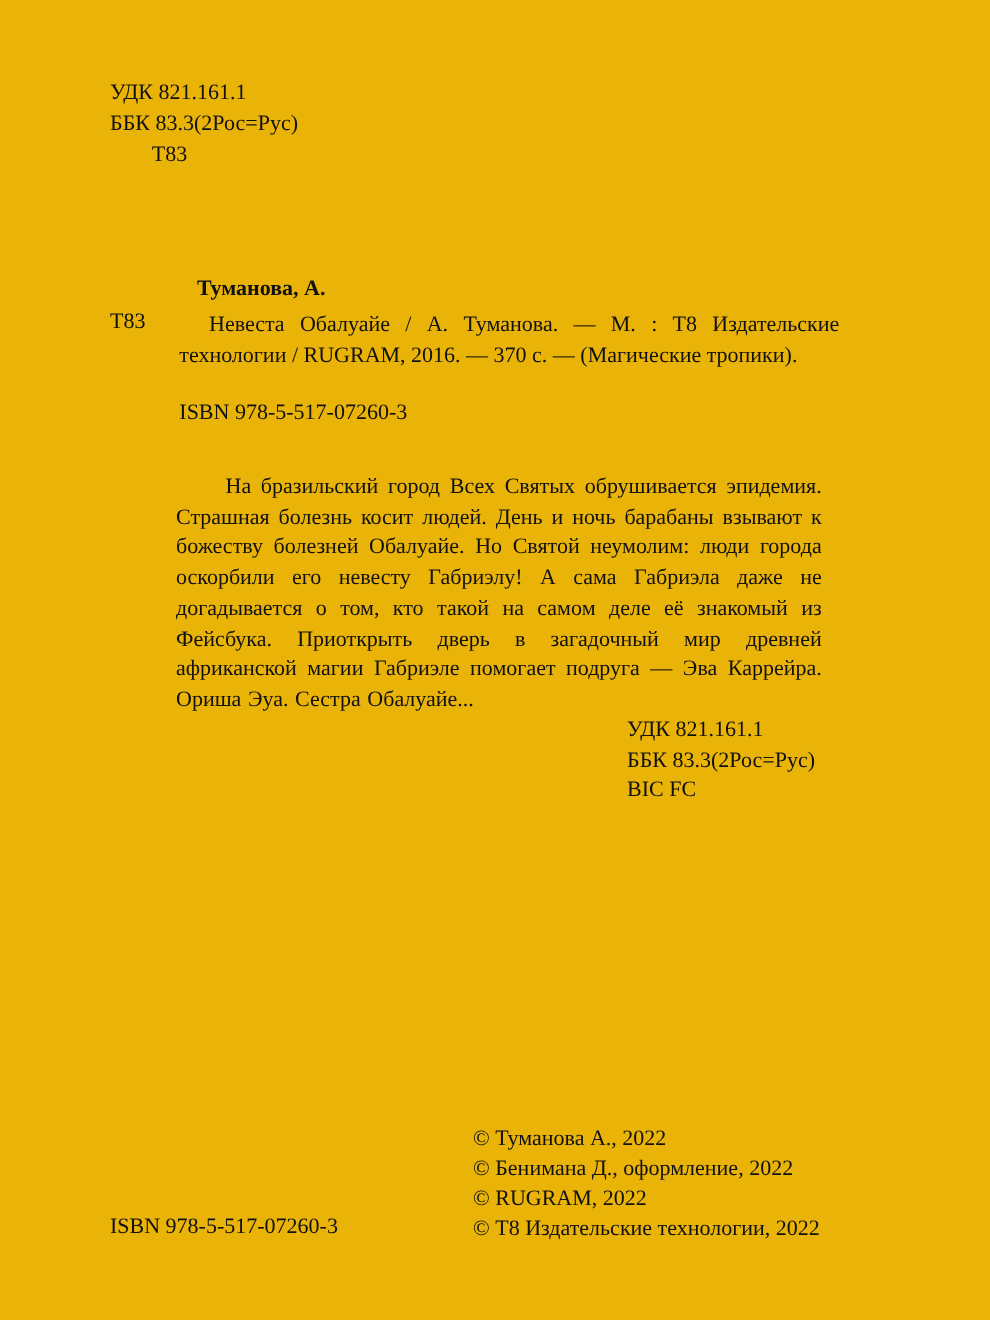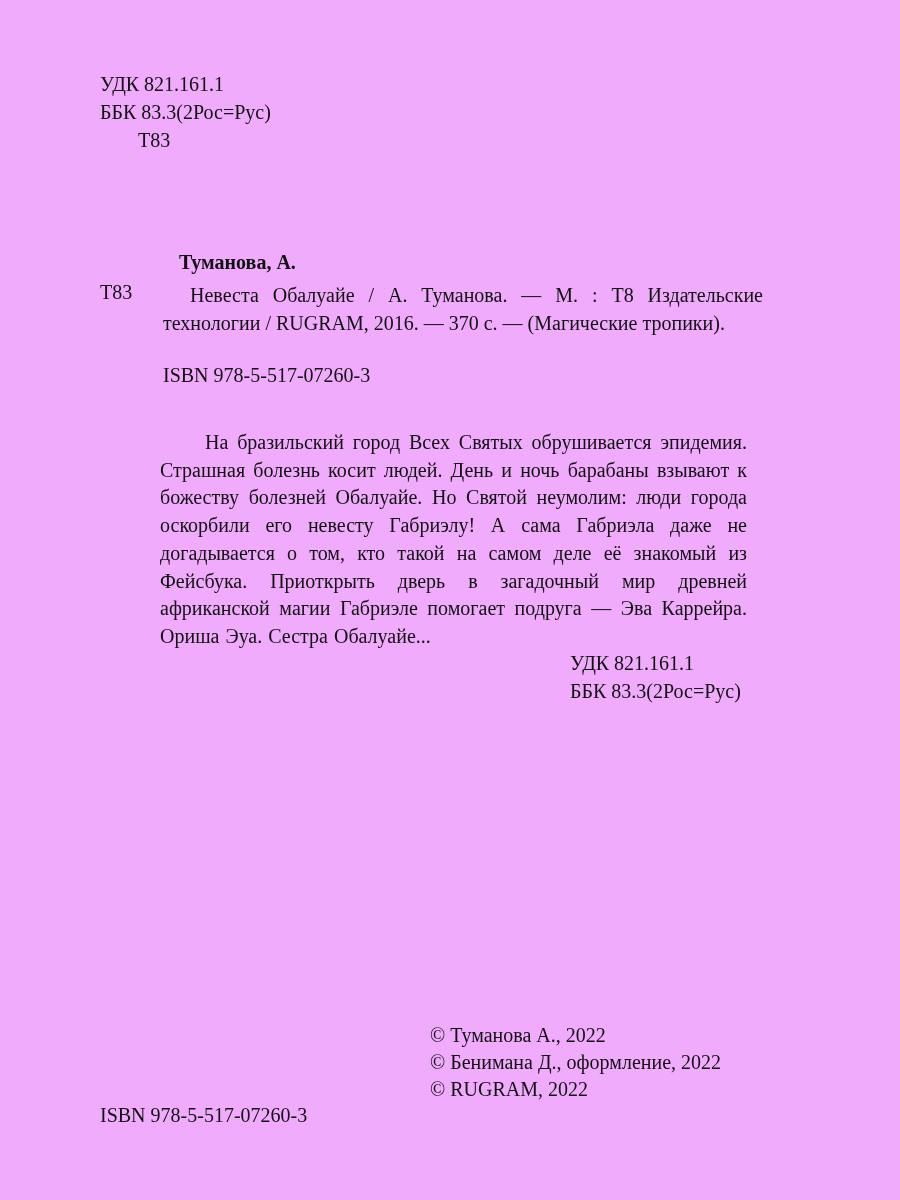--- a/index.html
+++ b/index.html
@@ -4,21 +4,21 @@
 <style>
   html, body {
     margin: 0;
     padding: 0;
     background: #ffffff;
   }
   .page {
     position: relative;
     width: 900px;
     height: 1200px;
-    background: #f0abfc;
+    background: #eab308;
     font-family: "Liberation Serif", "DejaVu Serif", serif;
     font-size: 20px;
     color: #111111;
     overflow: hidden;
   }
   .block { position: absolute; }
 
   
   .top-block { left: 100px; top: 70px; line-height: 28px; }
   .top-block .t-code { margin-left: 38px; }
@@ -85,23 +85,25 @@
 
   <div class="block isbn-line">ISBN 978-5-517-07260-3</div>
 
   <div class="block annotation">
     <p>На бразильский город Всех Святых обрушивается эпидемия. Страшная болезнь косит людей. День и ночь барабаны взывают к божеству болезней Обалуайе. Но Святой неумолим: люди города оскорбили его невесту Габриэлу! А сама Габриэла даже не догадывается о том, кто такой на самом деле её знакомый из Фейсбука. Приоткрыть дверь в загадочный мир древней африканской магии Габриэле помогает подруга — Эва Каррейра. Ориша Эуа. Сестра Обалуайе...</p>
   </div>
 
   <div class="block codes-block">
     <div>УДК 821.161.1</div>
     <div>ББК 83.3(2Рос=Рус)</div>
+    <div>BIC FC</div>
   </div>
 
   <div class="block copyright-block">
     <div>© Туманова А., 2022</div>
     <div>© Бенимана Д., оформление, 2022</div>
     <div>© RUGRAM, 2022</div>
+    <div>© Т8 Издательские технологии, 2022</div>
   </div>
 
   <div class="block bottom-isbn">ISBN 978-5-517-07260-3</div>
 
 </div>
 
 </body></html>

